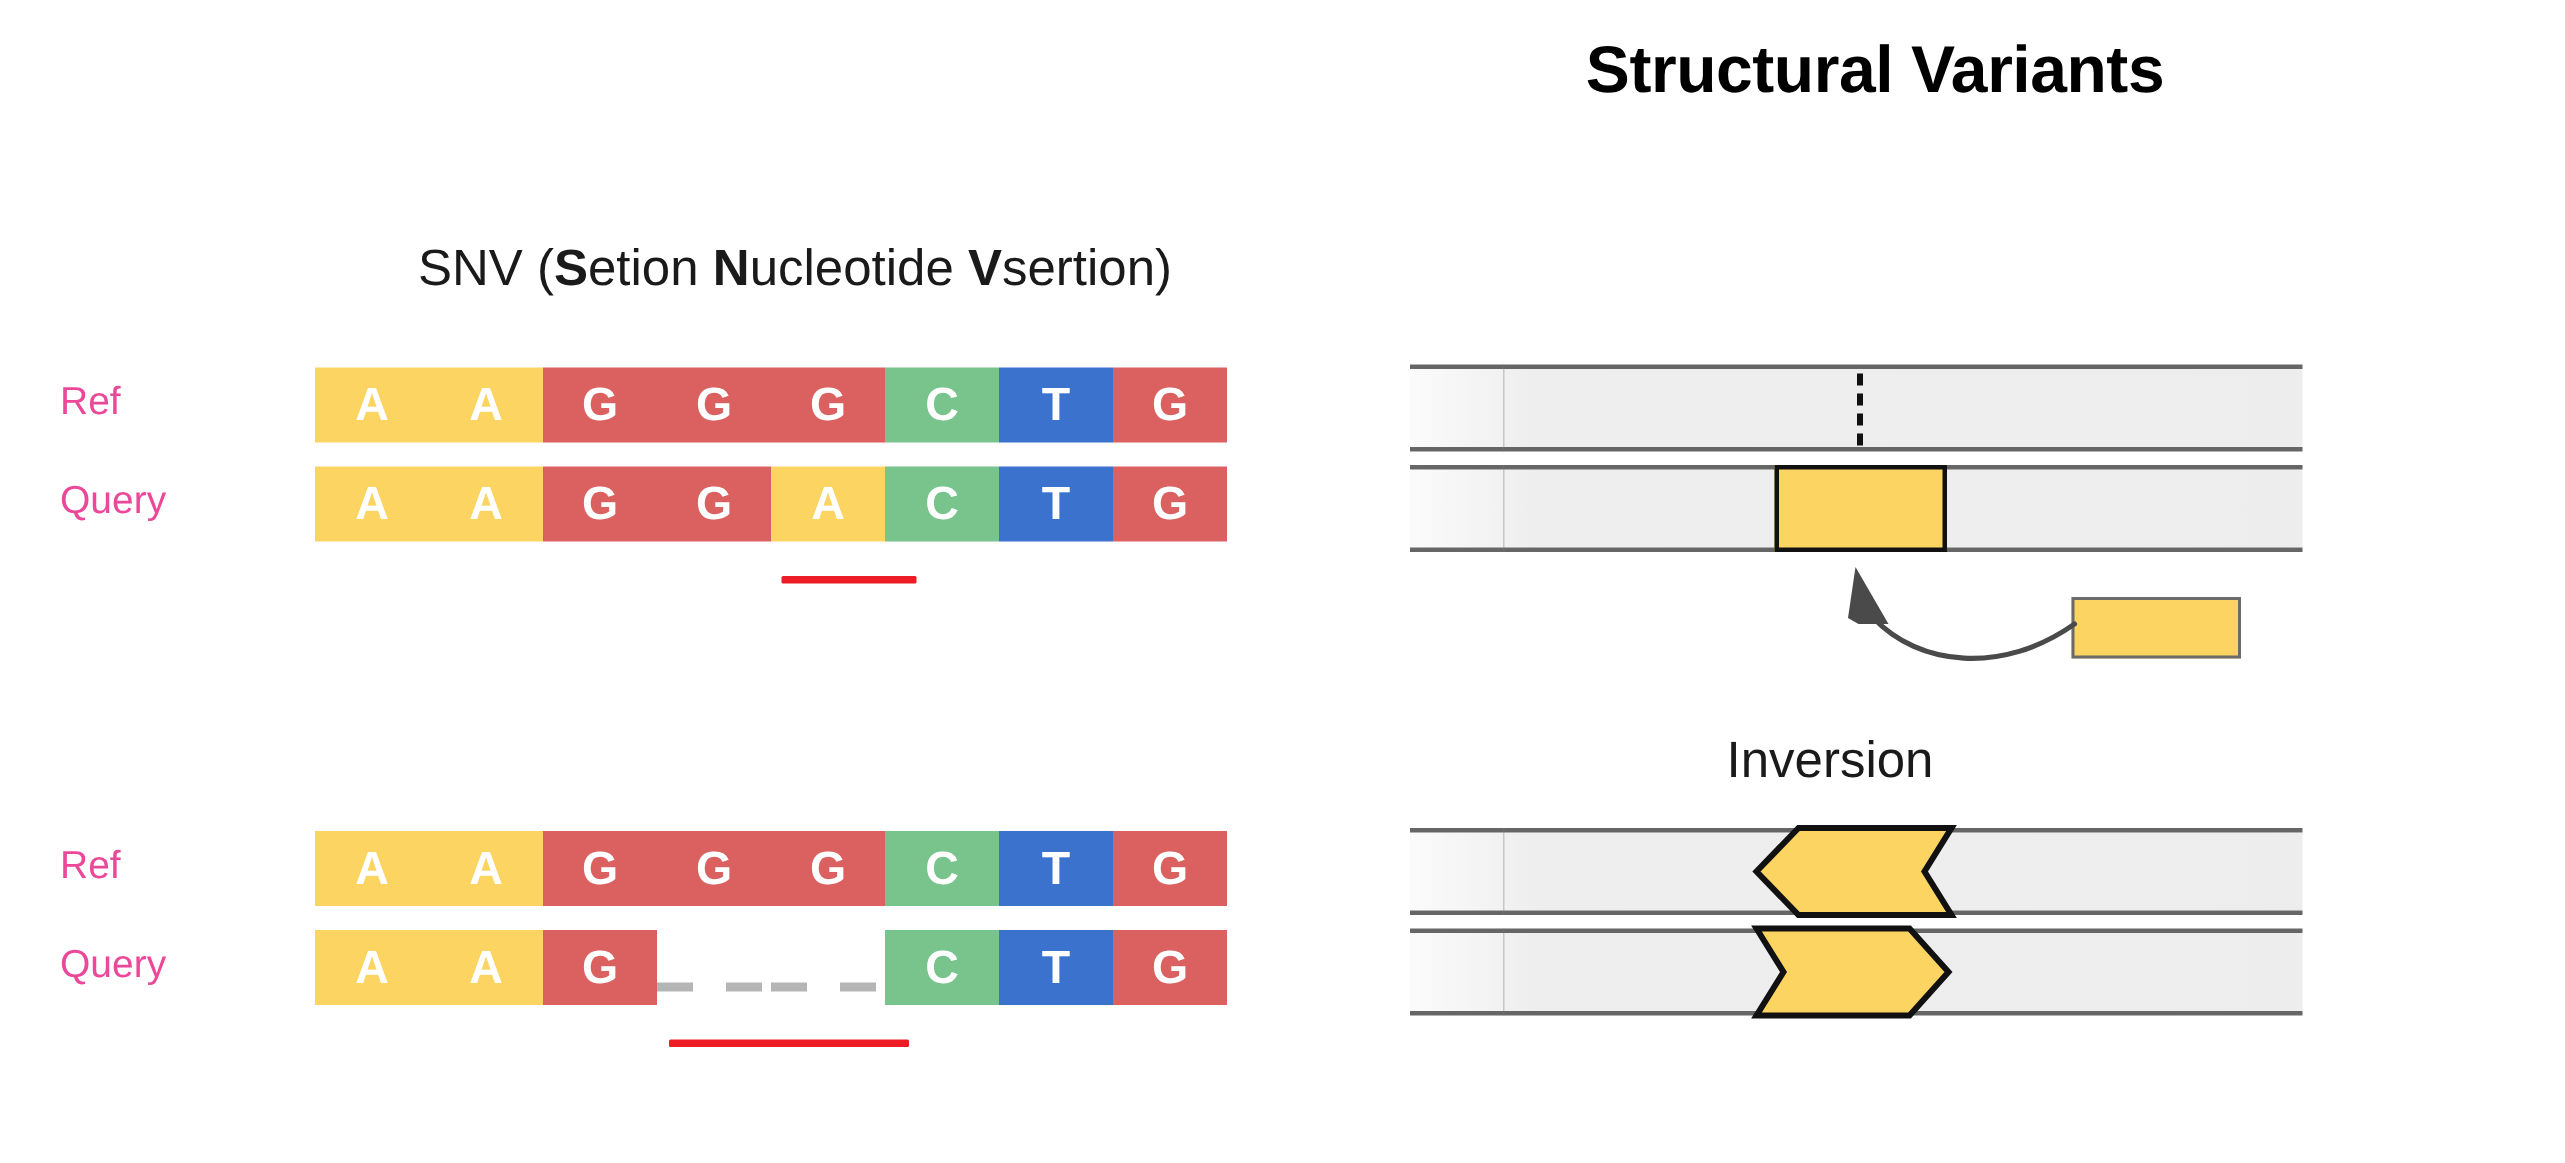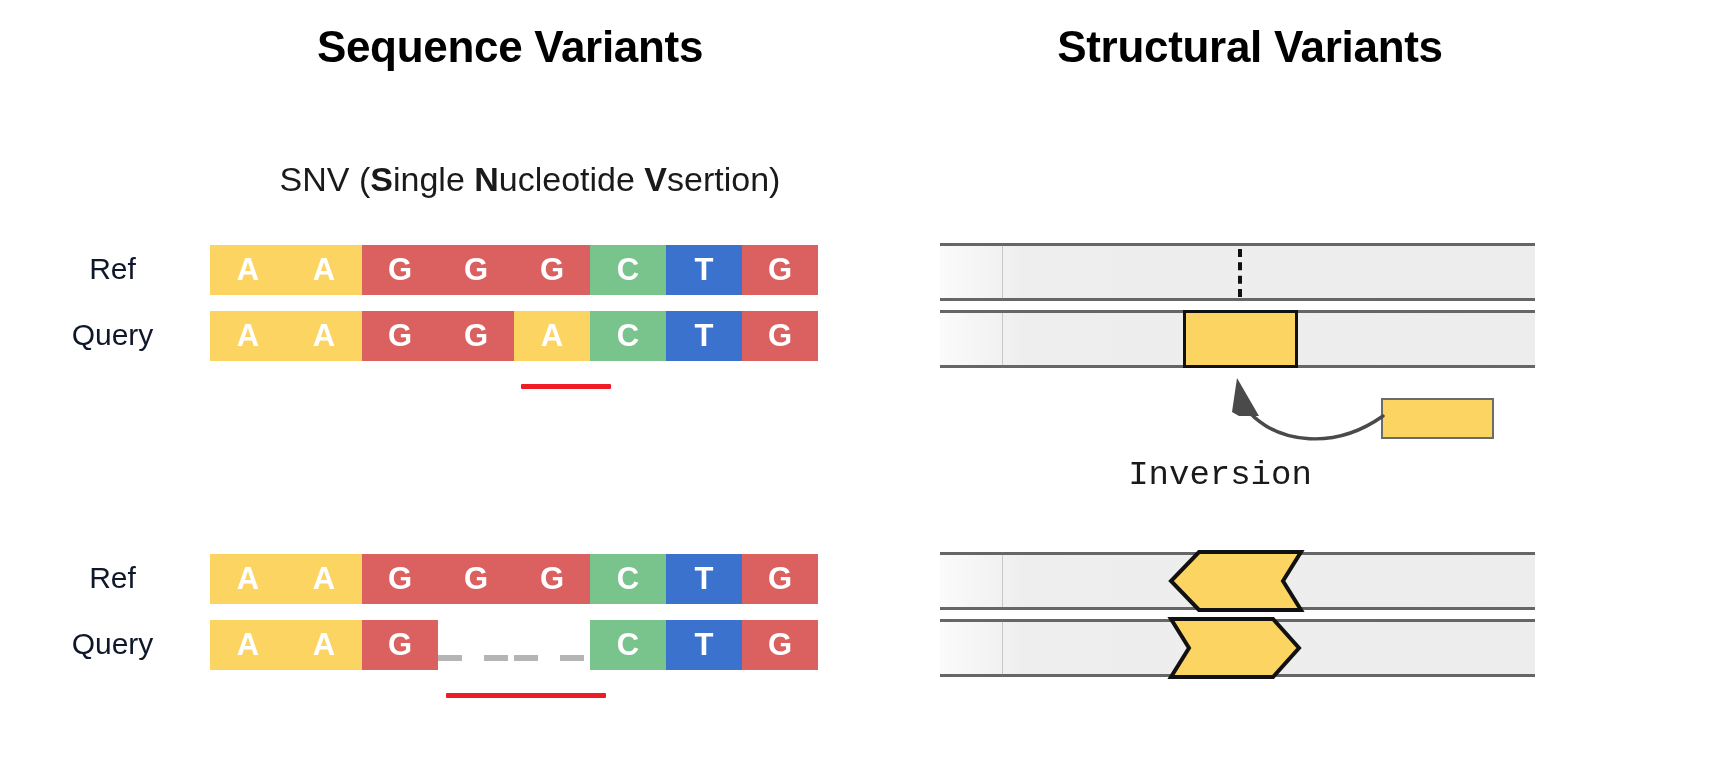--- a/index.html
+++ b/index.html
@@ -39,29 +39,29 @@
     position: absolute;
     font-size: 34px;
     font-weight: normal;
     white-space: nowrap;
     text-align: center;
     color: #1a1a1a;
   }
   #subtitle-snv   { left: 210px; top: 160px; width: 640px; }
   #subtitle-indel { left: 210px; top: 482px; width: 640px; }
   #subtitle-insertion { left: 960px; top: 160px; width: 520px; }
-  #subtitle-inversion { left: 960px; top: 456px; width: 520px; font-family: Liberation Mono, monospace; }
+  #subtitle-inversion { left: 960px; top: 488px; width: 520px; }
   .sub-title b { font-weight: bold; }
 
   
   .row-label {
     position: absolute;
-    font-size: 30px;
-    color: #0f172a;
-    text-align: center;
+    font-size: 26px;
+    color: #ec4899;
+    text-align: left;
     white-space: nowrap;
   }
 
   
   .seq-row {
     position: absolute;
     height: 50px;
     display: flex;
     flex-direction: row;
     align-items: stretch;
@@ -136,25 +136,24 @@
     box-sizing: border-box;
   }
 
   .arrow-svg, .chev-svg { position: absolute; overflow: visible; }
 </style>
 </head>
 <body>
 
 <div class="stage">
 
-  <div id="title-sequence" class="panel-title">Sequence Variants</div>
 
   <div id="title-structural" class="panel-title">Structural Variants</div>
 
-  <div id="subtitle-snv" class="sub-title"><span>SNV (</span><b>S</b><span>ingle </span><b>N</b><span>ucleotide </span><b>V</b><span>sertion)</span></div>
+  <div id="subtitle-snv" class="sub-title"><span>SNV (</span><b>S</b><span>etion </span><b>N</b><span>ucleotide </span><b>V</b><span>sertion)</span></div>
 
 
   <div id="subtitle-inversion" class="sub-title">Inversion</div>
 
   <div class="row-label" style="left:40px; top:252px; width:145px;">Ref</div>
   <div class="row-label" style="left:40px; top:318px; width:145px;">Query</div>
 
   <div class="seq-row" id="snv-ref-row" style="left:210px; top:245px;">
       <div class="base" style="background: rgb(251, 212, 98);">A</div>
       <div class="base" style="background: rgb(251, 212, 98);">A</div>

